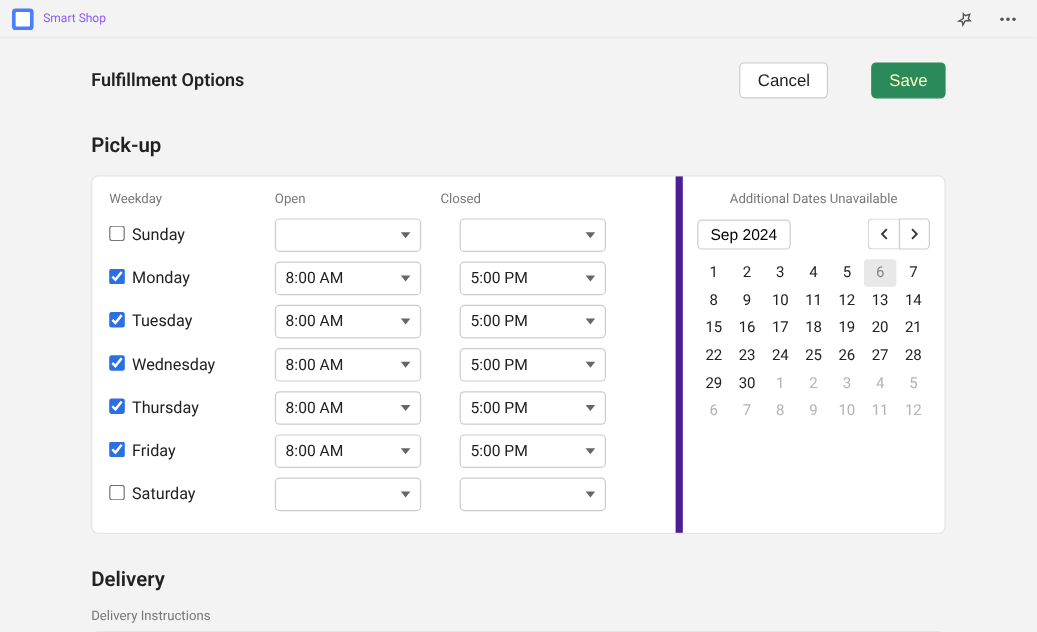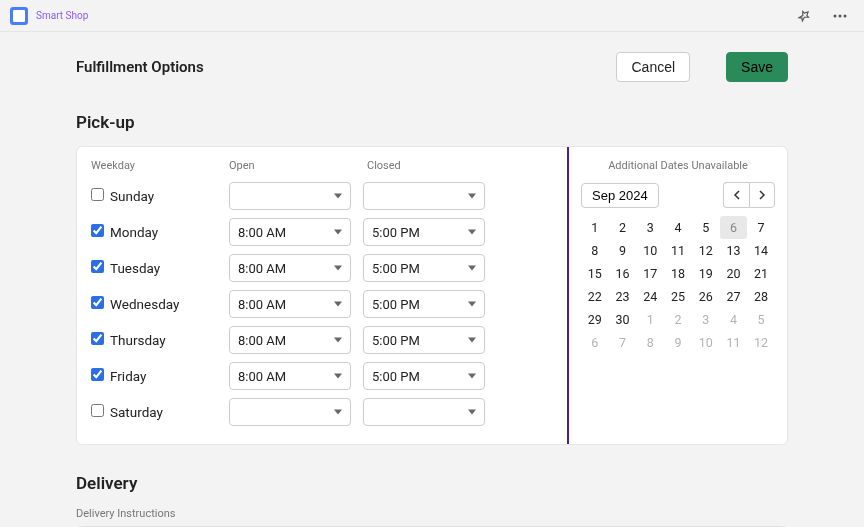--- a/index.html
+++ b/index.html
@@ -64,40 +64,40 @@
       border-radius: 4px;
       cursor: pointer;
       border: 1px solid #ccc;
       background: #fff;
       color: #222;
       margin-left: 28px;
     }
     .btn.primary {
       background: #2a8a5a;
       border-color: #2a8a5a;
-      color: #000000;
+      color: #fef9c3;
     }
     .section-title {
       font-size: 17px;
       font-weight: 600;
       margin-bottom: 14px;
       color: #222;
     }
     .card {
       background: #fff;
       border: 1px solid #e5e5e5;
       border-radius: 6px;
     }
     .pickup-card {
       display: flex;
     }
     .schedule-col {
       flex: 1;
       padding: 12px 14px;
-      border-right: 2px solid #4c1d95;
+      border-right: 6px solid #4c1d95;
     }
     .calendar-col {
       width: 218px;
       padding: 12px;
     }
     .sched-head {
       display: flex;
       font-size: 11px;
       color: #777;
       margin-bottom: 8px;
@@ -117,21 +117,21 @@
       font-size: 13.5px;
       cursor: pointer;
     }
     .sched-row input[type="checkbox"] {
       width: 13px; height: 13px;
       accent-color: #2b6fe5;
     }
     .select {
       position: relative;
       width: 122px;
-      margin-right: 12px;
+      margin-right: 32px;
     }
     .select .sel-box {
       width: 100%;
       height: 28px;
       border: 1px solid #ccc;
       border-radius: 4px;
       background: #fff;
       display: flex;
       align-items: center;
       padding: 0 8px;

